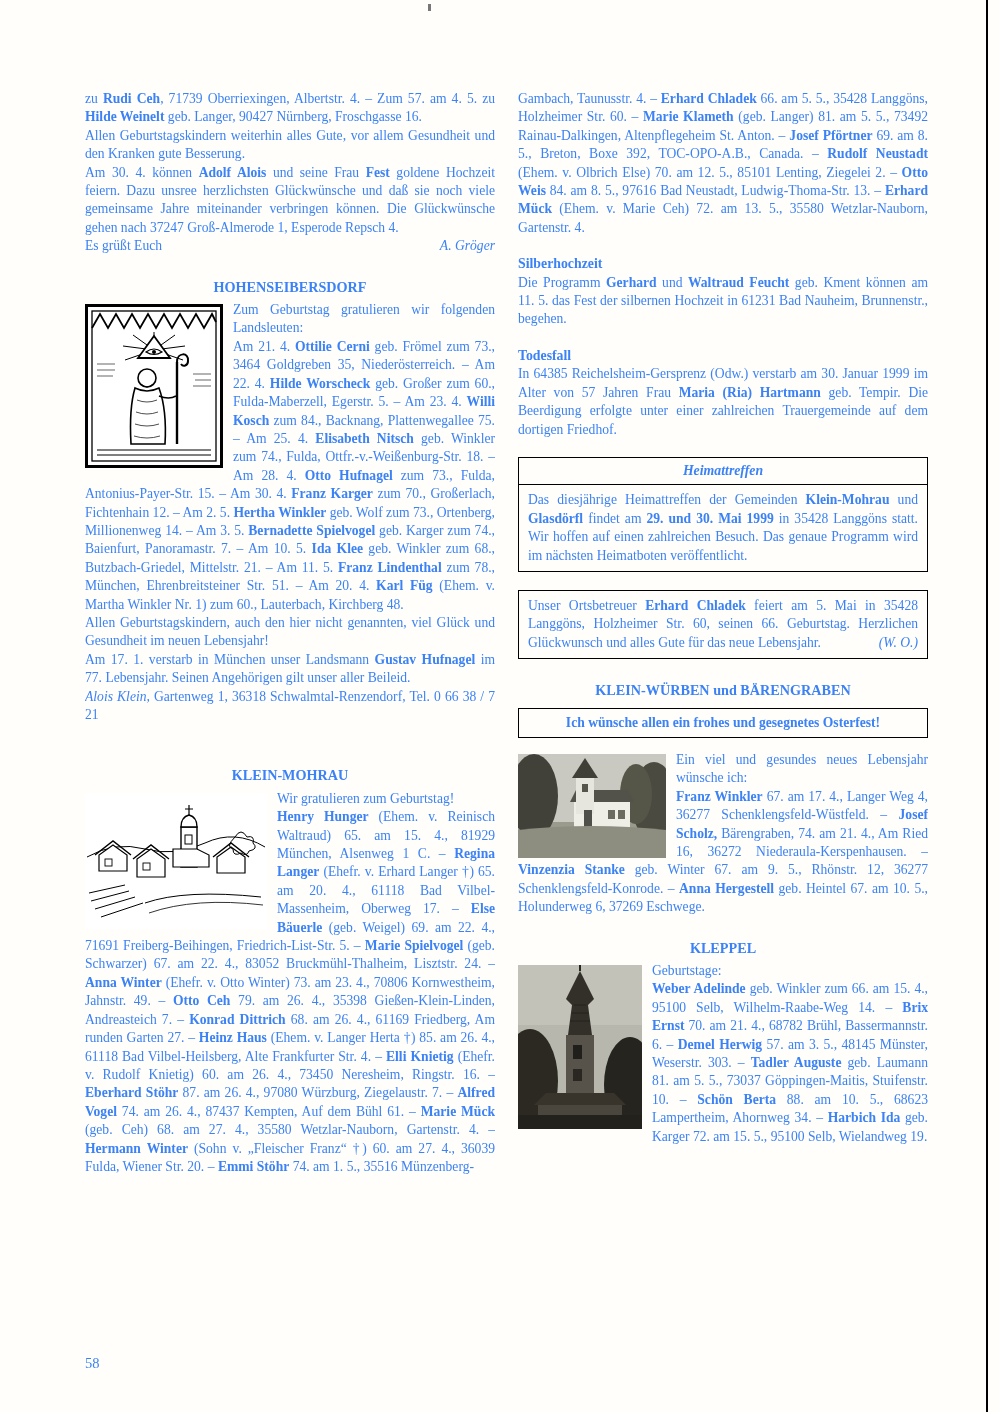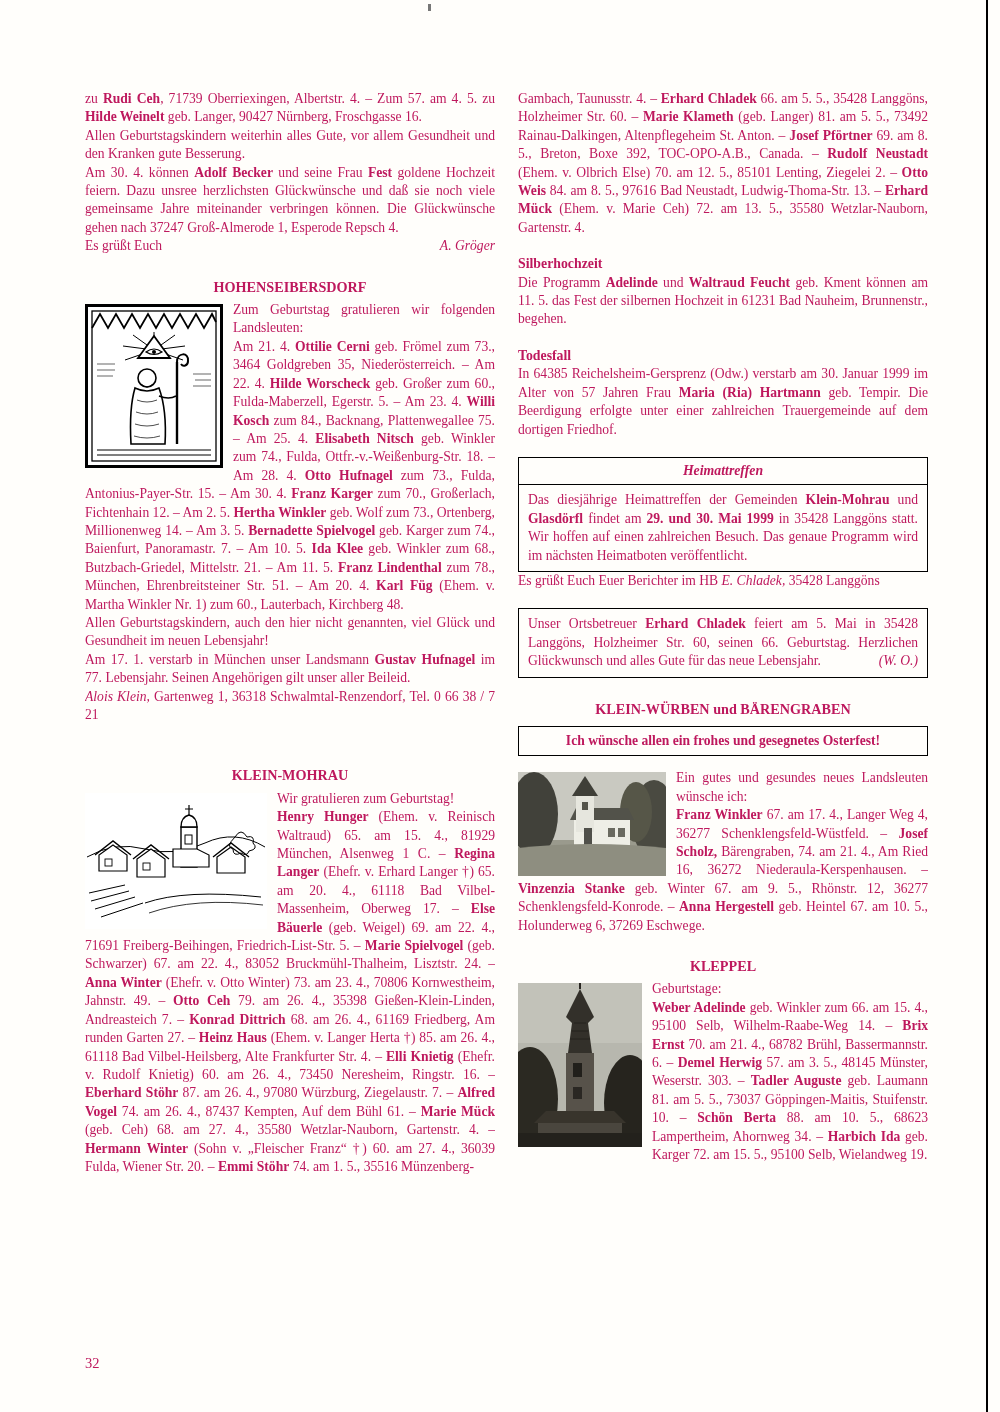--- a/index.html
+++ b/index.html
@@ -1,18 +1,18 @@
 <!DOCTYPE html>
 <html lang="de"><head>
 <meta charset="utf-8">
 <style>
   html,body{margin:0;padding:0;}
   body{width:1000px;height:1412px;background:#e9e9e5;font-family:"Liberation Serif","DejaVu Serif",serif;}
   .page{position:relative;width:1000px;height:1412px;background:#fffefb;overflow:hidden;
-        padding:90px 70px 0 85px;box-sizing:border-box;color:#be185d;}
+        padding:90px 70px 0 85px;box-sizing:border-box;color:#3b82f6;}
   .edge-rule{position:absolute;top:0;right:12px;width:2px;height:100%;background:#000;}
   .print-mark{position:absolute;top:4px;left:428px;width:3px;height:7px;background:#777;}
   .columns{display:flex;gap:23px;align-items:flex-start;}
   .col{width:410px;font-size:13.6px;line-height:18.4px;text-align:justify;}
   .col p{margin:0;}
   .mt{margin-top:18px;}
   .sig-row{display:flex;justify-content:space-between;}
   .it{font-style:italic;}
   .h-center{font-weight:bold;text-align:center;font-size:14.2px;margin:22px 0 5px;}
   .h-center.big-gap{margin-top:42px;}
@@ -33,21 +33,21 @@
 
 <div class="page">
   <div class="edge-rule"></div>
   <div class="print-mark"></div>
 
   <div class="columns">
 
     <div class="col">
       <p><span>zu </span><span style="font-weight: bold;">Rudi Ceh</span><span>, 71739 Oberriexingen, Albertstr. 4. – Zum 57. am 4. 5. zu </span><span style="font-weight: bold;">Hilde Weinelt</span><span> geb. Langer, 90427 Nürnberg, Froschgasse 16.</span></p>
       <p><span>Allen Geburtstagskindern weiterhin alles Gute, vor allem Gesundheit und den Kranken gute Besserung.</span></p>
-      <p class="mt"><span>Am 30. 4. können </span><span style="font-weight: bold;">Adolf Becker</span><span> und seine Frau </span><span style="font-weight: bold;">Fest</span><span> goldene Hochzeit feiern. Dazu unsree herzlichsten Glückwünsche und daß sie noch viele gemeinsame Jahre miteinander verbringen können. Die Glückwünsche gehen nach 37247 Groß-Almerode 1, Esperode Repsch 4.</span></p>
+      <p class="mt"><span>Am 30. 4. können </span><span style="font-weight: bold;">Adolf Alois</span><span> und seine Frau </span><span style="font-weight: bold;">Fest</span><span> goldene Hochzeit feiern. Dazu unsree herzlichsten Glückwünsche und daß sie noch viele gemeinsame Jahre miteinander verbringen können. Die Glückwünsche gehen nach 37247 Groß-Almerode 1, Esperode Repsch 4.</span></p>
       <p class="sig-row">
         <span>Es grüßt Euch</span>
         <span class="it">A. Gröger</span>
       </p>
 
       <h2 class="h-center">HOHENSEIBERSDORF</h2>
       <div class="section">
         <span class="float-img" aria-label="woodcut-emblem-eye-of-providence-and-pilgrim">
           <svg width="138" height="164" viewBox="0 0 138 164" role="img">
             <rect x="1.5" y="1.5" width="135" height="161" fill="#fff" stroke="#000" stroke-width="3"></rect>
@@ -130,31 +130,30 @@
         </span>
         <p><span>Wir gratulieren zum Geburtstag!</span></p>
         <p><span style="font-weight: bold;">Henry Hunger</span><span> (Ehem. v. Reinisch Waltraud) 65. am 15. 4., 81929 München, Alsenweg 1 C. – </span><span style="font-weight: bold;">Regina Langer</span><span> (Ehefr. v. Erhard Langer †) 65. am 20. 4., 61118 Bad Vilbel-Massenheim, Oberweg 17. – </span><span style="font-weight: bold;">Else Bäuerle</span><span> (geb. Weigel) 69. am 22. 4., 71691 Freiberg-Beihingen, Friedrich-List-Str. 5. – </span><span style="font-weight: bold;">Marie Spielvogel</span><span> (geb. Schwarzer) 67. am 22. 4., 83052 Bruckmühl-Thalheim, Lisztstr. 24. – </span><span style="font-weight: bold;">Anna Winter</span><span> (Ehefr. v. Otto Winter) 73. am 23. 4., 70806 Kornwestheim, Jahnstr. 49. – </span><span style="font-weight: bold;">Otto Ceh</span><span> 79. am 26. 4., 35398 Gießen-Klein-Linden, Andreasteich 7. – </span><span style="font-weight: bold;">Konrad Dittrich</span><span> 68. am 26. 4., 61169 Friedberg, Am runden Garten 27. – </span><span style="font-weight: bold;">Heinz Haus</span><span> (Ehem. v. Langer Herta †) 85. am 26. 4., 61118 Bad Vilbel-Heilsberg, Alte Frankfurter Str. 4. – </span><span style="font-weight: bold;">Elli Knietig</span><span> (Ehefr. v. Rudolf Knietig) 60. am 26. 4., 73450 Neresheim, Ringstr. 16. – </span><span style="font-weight: bold;">Eberhard Stöhr</span><span> 87. am 26. 4., 97080 Würzburg, Ziegelaustr. 7. – </span><span style="font-weight: bold;">Alfred Vogel</span><span> 74. am 26. 4., 87437 Kempten, Auf dem Bühl 61. – </span><span style="font-weight: bold;">Marie Mück</span><span> (geb. Ceh) 68. am 27. 4., 35580 Wetzlar-Nauborn, Gartenstr. 4. – </span><span style="font-weight: bold;">Hermann Winter</span><span> (Sohn v. „Fleischer Franz“ †) 60. am 27. 4., 36039 Fulda, Wiener Str. 20. – </span><span style="font-weight: bold;">Emmi Stöhr</span><span> 74. am 1. 5., 35516 Münzenberg-</span></p>
       </div>
     </div>
 
     <div class="col">
       <p><span>Gambach, Taunusstr. 4. – </span><span style="font-weight: bold;">Erhard Chladek</span><span> 66. am 5. 5., 35428 Langgöns, Holzheimer Str. 60. – </span><span style="font-weight: bold;">Marie Klameth</span><span> (geb. Langer) 81. am 5. 5., 73492 Rainau-Dalkingen, Altenpflegeheim St. Anton. – </span><span style="font-weight: bold;">Josef Pförtner</span><span> 69. am 8. 5., Breton, Boxe 392, TOC-OPO-A.B., Canada. – </span><span style="font-weight: bold;">Rudolf Neustadt</span><span> (Ehem. v. Olbrich Else) 70. am 12. 5., 85101 Lenting, Ziegelei 2. – </span><span style="font-weight: bold;">Otto Weis</span><span> 84. am 8. 5., 97616 Bad Neustadt, Ludwig-Thoma-Str. 13. – </span><span style="font-weight: bold;">Erhard Mück</span><span> (Ehem. v. Marie Ceh) 72. am 13. 5., 35580 Wetzlar-Nauborn, Gartenstr. 4.</span></p>
 
       <h3 class="h-left">Silberhochzeit</h3>
-      <p><span>Die Programm </span><span style="font-weight: bold;">Adelinde</span><span> und </span><span style="font-weight: bold;">Waltraud Feucht</span><span> geb. Kment können am 11. 5. das Fest der silbernen Hochzeit in 61231 Bad Nauheim, Brunnenstr., begehen.</span></p>
+      <p><span>Die Programm </span><span style="font-weight: bold;">Gerhard</span><span> und </span><span style="font-weight: bold;">Waltraud Feucht</span><span> geb. Kment können am 11. 5. das Fest der silbernen Hochzeit in 61231 Bad Nauheim, Brunnenstr., begehen.</span></p>
 
       <h3 class="h-left">Todesfall</h3>
       <p><span>In 64385 Reichelsheim-Gersprenz (Odw.) verstarb am 30. Januar 1999 im Alter von 57 Jahren Frau </span><span style="font-weight: bold;">Maria (Ria) Hartmann</span><span> geb. Tempir. Die Beerdigung erfolgte unter einer zahlreichen Trauergemeinde auf dem dortigen Friedhof.</span></p>
 
       <div class="box mt">
         <div class="box-heading">Heimattreffen</div>
         <p><span>Das diesjährige Heimattreffen der Gemeinden </span><span style="font-weight: bold;">Klein-Mohrau</span><span> und </span><span style="font-weight: bold;">Glasdörfl</span><span> findet am </span><span style="font-weight: bold;">29. und 30. Mai 1999</span><span> in 35428 Langgöns statt. Wir hoffen auf einen zahlreichen Besuch. Das genaue Programm wird im nächsten Heimatboten veröffentlicht.</span></p>
       </div>
 
-      <p class="mt"><span>Es grüßt Euch Euer Berichter im HB </span><span style="font-style: italic;">E. Chladek,</span><span> 35428 Langgöns</span></p>
 
       <div class="box mt">
         <p><span>Unser Ortsbetreuer </span><span style="font-weight: bold;">Erhard Chladek</span><span> feiert am 5. Mai in 35428 Langgöns, Holzheimer Str. 60, seinen 66. Geburtstag. Herzlichen Glückwunsch und alles Gute für das neue Lebensjahr.</span></p>
         <div class="sig-overlay it">(W. O.)</div>
       </div>
 
       <h2 class="h-center">KLEIN-WÜRBEN und BÄRENGRABEN</h2>
       <div class="box banner">Ich wünsche allen ein frohes und gesegnetes Osterfest!</div>
 
       <div class="section">
@@ -169,21 +168,21 @@
             <polygon points="52,48 116,48 110,36 58,36" fill="#52524a"></polygon>
             <rect x="58" y="24" width="18" height="36" fill="#e6e6de"></rect>
             <polygon points="54,24 80,24 67,4" fill="#3f3f38"></polygon>
             <rect x="64" y="30" width="6" height="8" fill="#55554c"></rect>
             <rect x="66" y="56" width="8" height="20" fill="#50504a"></rect>
             <rect x="90" y="56" width="7" height="9" fill="#6a6a60"></rect>
             <rect x="100" y="56" width="7" height="9" fill="#6a6a60"></rect>
             <path d="M0 76 Q74 68 148 76 L148 104 L0 104 Z" fill="#8e8e80"></path>
           </svg>
         </span>
-        <p><span>Ein gutes und gesundes neues Landsleuten wünsche ich:</span></p>
+        <p><span>Ein viel und gesundes neues Lebensjahr wünsche ich:</span></p>
         <p><span style="font-weight: bold;">Franz Winkler</span><span> 67. am 17. 4., Langer Weg 4, 36277 Schenklengsfeld-Wüstfeld. – </span><span style="font-weight: bold;">Josef Scholz,</span><span> Bärengraben, 74. am 21. 4., Am Ried 16, 36272 Niederaula-Kerspenhausen. – </span><span style="font-weight: bold;">Vinzenzia Stanke</span><span> geb. Winter 67. am 9. 5., Rhönstr. 12, 36277 Schenklengsfeld-Konrode. – </span><span style="font-weight: bold;">Anna Hergestell</span><span> geb. Heintel 67. am 10. 5., Holunderweg 6, 37269 Eschwege.</span></p>
       </div>
 
       <h2 class="h-center">KLEPPEL</h2>
       <div class="section">
         <span class="float-img" aria-label="church-tower-photo">
           <svg width="124" height="164" viewBox="0 0 124 164" role="img">
             <rect width="124" height="164" fill="#b7b7ae"></rect>
             <rect width="124" height="60" fill="#c2c2b9"></rect>
             <polygon points="50,70 74,70 70,40 76,34 62,6 48,34 54,40" fill="#33302a"></polygon>
@@ -203,14 +202,14 @@
             <rect y="150" width="124" height="14" fill="#23211c"></rect>
           </svg>
         </span>
         <p><span>Geburtstage:</span></p>
         <p><span style="font-weight: bold;">Weber Adelinde</span><span> geb. Winkler zum 66. am 15. 4., 95100 Selb, Wilhelm-Raabe-Weg 14. – </span><span style="font-weight: bold;">Brix Ernst</span><span> 70. am 21. 4., 68782 Brühl, Bassermannstr. 6. – </span><span style="font-weight: bold;">Demel Herwig</span><span> 57. am 3. 5., 48145 Münster, Weserstr. 303. – </span><span style="font-weight: bold;">Tadler Auguste</span><span> geb. Laumann 81. am 5. 5., 73037 Göppingen-Maitis, Stuifenstr. 10. – </span><span style="font-weight: bold;">Schön Berta</span><span> 88. am 10. 5., 68623 Lampertheim, Ahornweg 34. – </span><span style="font-weight: bold;">Harbich Ida</span><span> geb. Karger 72. am 15. 5., 95100 Selb, Wielandweg 19.</span></p>
       </div>
     </div>
 
   </div>
 
-  <div class="page-number">32</div>
+  <div class="page-number">58</div>
 </div>
 
 </body></html>

